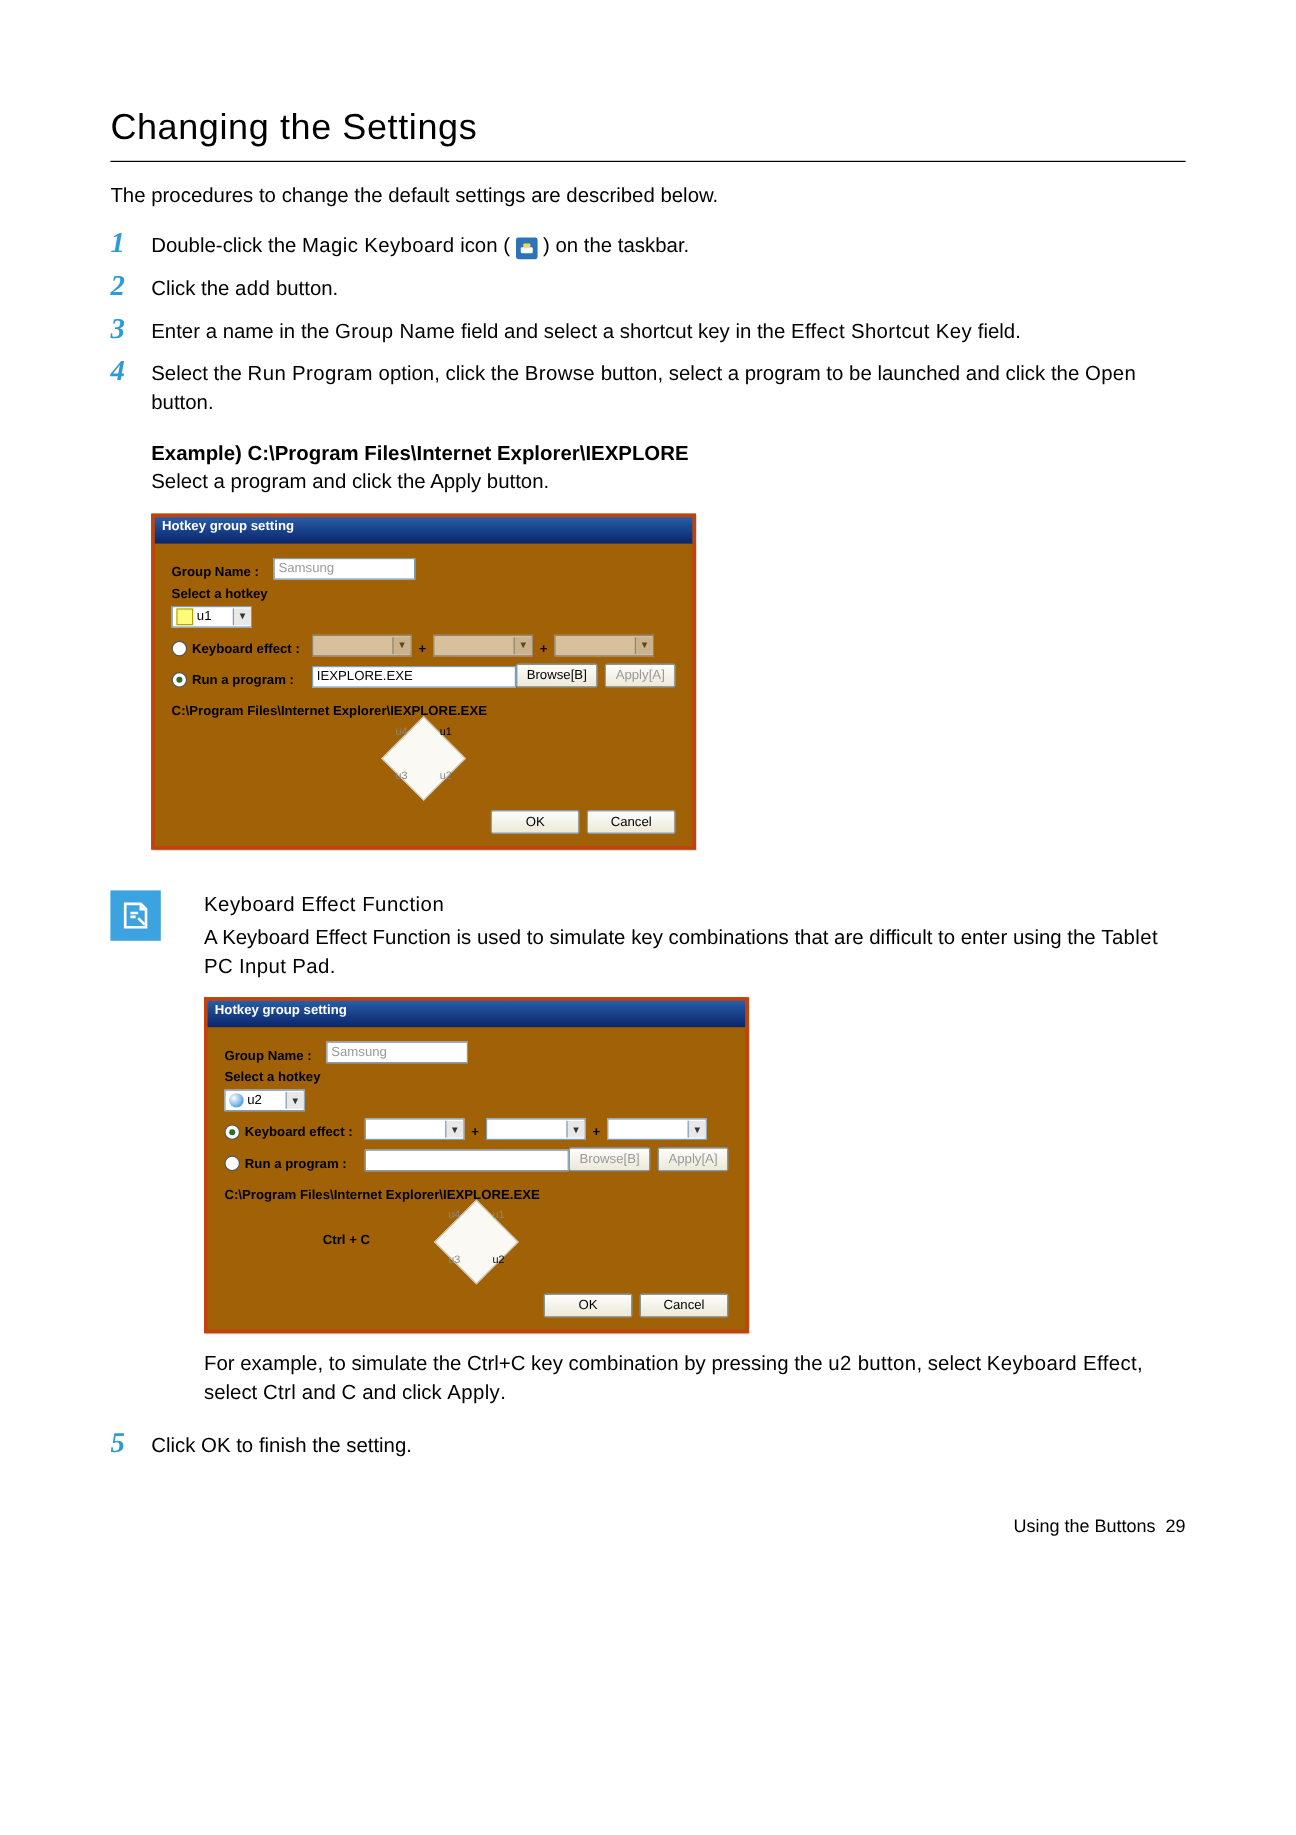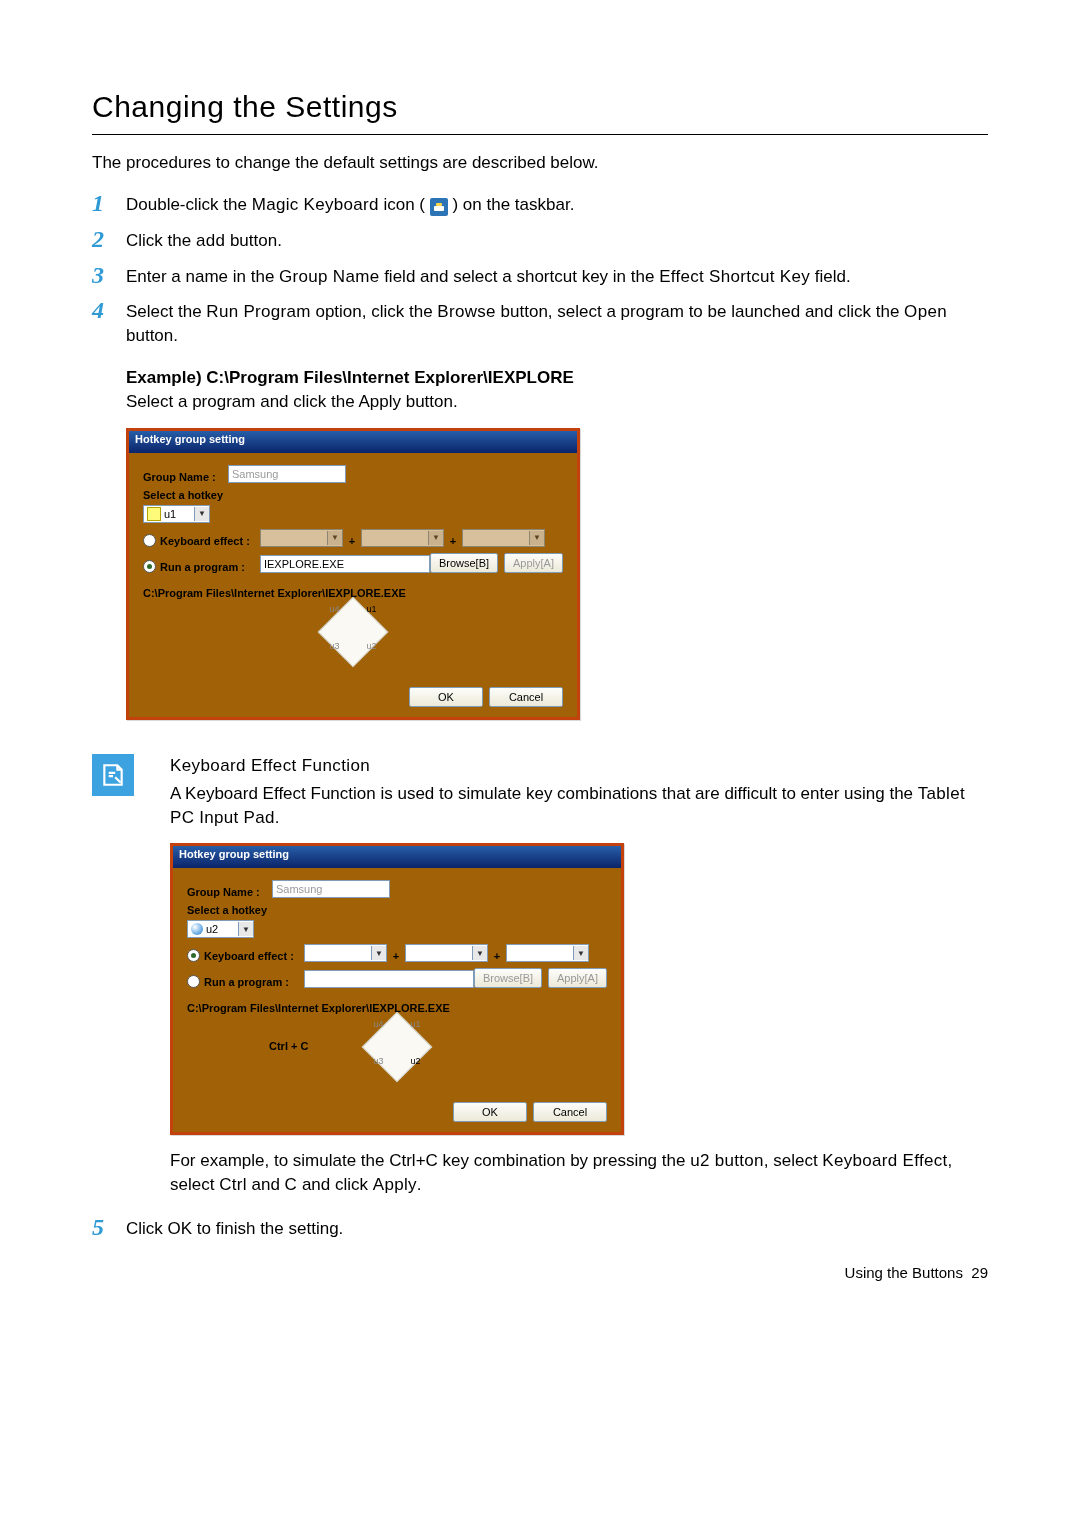--- a/index.html
+++ b/index.html
@@ -195,21 +195,21 @@
     transform: rotate(-45deg);
   }
   .diamond .active {
     color: #000;
     font-weight: 400;
   }
   .bottom-buttons {
     display: flex; justify-content: flex-end; gap: 6px;
     padding-top: 4px;
   }
-  .btn.wide { width: 56px; margin-top: 12px; }
+  .btn.wide { width: 56px; }
   
   .note-wrap {
     display: flex;
     margin: 34px 0 0 0;
   }
   .note-icon {
     width: 42px; height: 42px;
     background: #3da3e0;
     display: flex; align-items: center; justify-content: center;
     flex: 0 0 42px;

